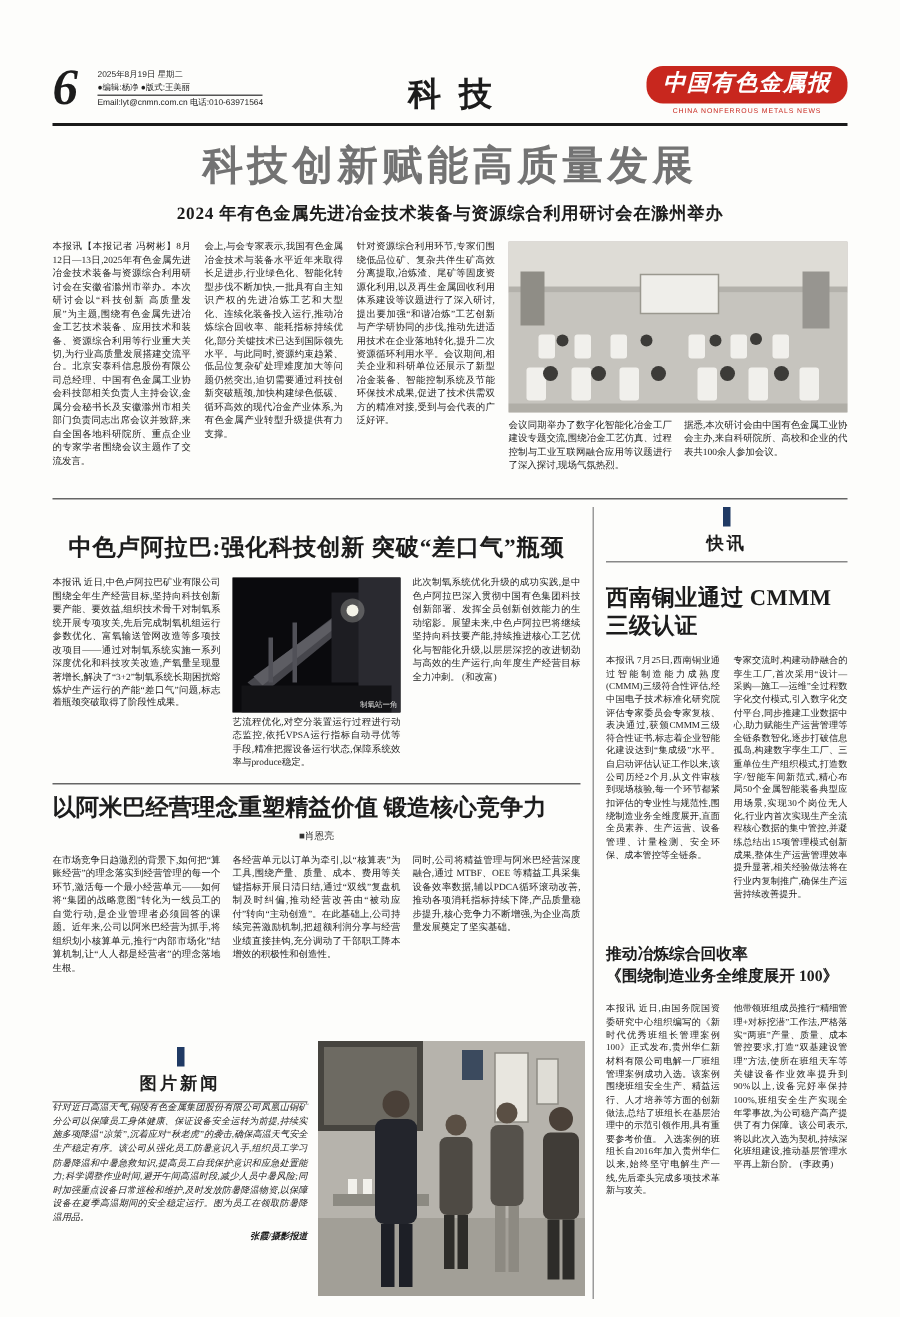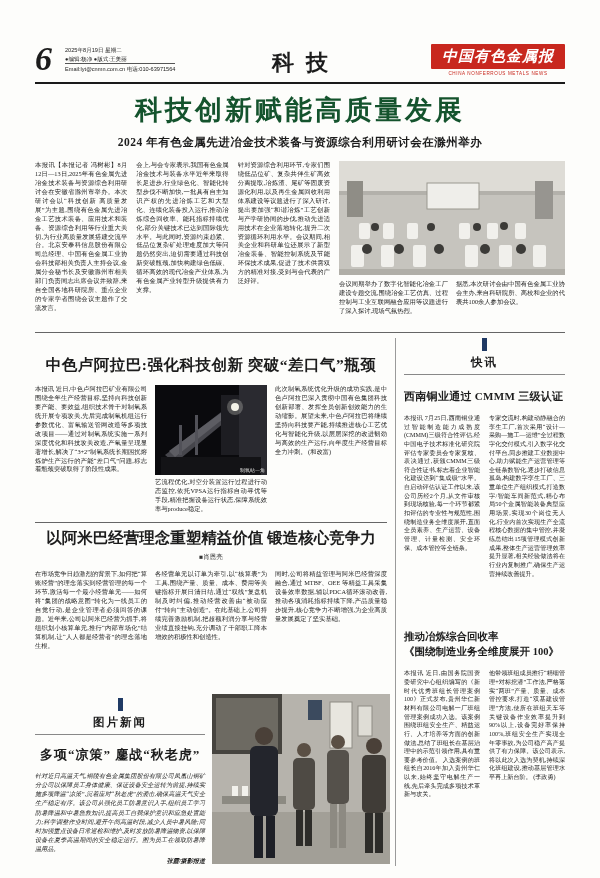--- a/index.html
+++ b/index.html
@@ -16,26 +16,26 @@
     border-bottom:2.5px solid #1a1a1a;
   }
   .pageno { position:absolute; left:0; top:-4px; font-size:34px; font-weight:bold; font-style:italic; }
   .head-meta { position:absolute; left:30px; top:2px; font-size:5.6px; line-height:1.55; color:#222;
     font-family:"Liberation Sans","DejaVu Sans",sans-serif; }
   .head-meta .contact { border-top:0.5px solid #555; padding-top:1px; }
   .section-name { position:absolute; left:50%; transform:translateX(-50%); top:4px;
     font-size:22px; font-weight:bold; letter-spacing:12px; padding-left:12px; }
   .masthead { position:absolute; right:0; top:0; width:134px; text-align:center; }
   .masthead-box { background:#c8271e; color:#fff; font-size:15px; font-weight:bold;
-    height:25px; line-height:25px; letter-spacing:1px; font-style:italic; border-radius:1px; }
+    height:25px; line-height:25px; letter-spacing:1px; font-style:italic; border-radius:11px; }
   .masthead-en { color:#c8271e; font-size:4.6px; letter-spacing:0.6px; margin-top:2px;
     font-family:"Liberation Sans","DejaVu Sans",sans-serif; }
   
   .lead { position:absolute; top:92px; left:35px; width:530px; }
-  .lead-title { text-align:center; font-size:27px; font-weight:bold; color:#14532d; letter-spacing:3px; }
+  .lead-title { text-align:center; font-size:27px; font-weight:bold; color:#737373; letter-spacing:3px; }
   .lead-sub { text-align:center; font-size:11.5px; font-weight:bold; margin-top:7px; letter-spacing:0.5px; }
   .lead-body { display:flex; gap:9px; margin-top:11px; height:180px; }
   .col { text-align:justify; font-size:6.3px; line-height:1.42; color:#222; overflow:hidden; }
   .lead-col { width:93px; }
   .lead-right { width:226px; display:flex; flex-direction:column; }
   .lead-photo { width:226px; height:114px; background:#c9c7c1; }
   .lead-right-cols { display:flex; gap:8px; margin-top:5px; flex:1; }
   .lead-right-col { width:109px; }
   .rule { position:absolute; left:35px; width:530px; border-top:1px solid #666; }
   .rule-mid { position:absolute; left:35px; width:352px; border-top:1px solid #666; }
@@ -47,26 +47,26 @@
   .mid-photo-wrap { position:relative; width:112px; height:90px; margin-bottom:3px; }
   .mid-photo { width:112px; height:90px; background:#0b0b0d; }
   .photo-cap { position:absolute; right:2px; bottom:2px; color:#f4f4f2; font-size:5px;
     font-family:"Liberation Sans","DejaVu Sans",sans-serif; opacity:.9; }
   .vdiv { position:absolute; left:395px; top:338px; height:528px; border-left:1px solid #9a9a9a; }
   
   .brief { position:absolute; left:404px; top:338px; width:161px; }
   .sec-label { display:flex; align-items:center; gap:4px; padding-bottom:4px; border-bottom:0.5px solid #888;flex-direction:column; }
   .sec-bar { width:5px; height:13px; background:#203a64; }
   .sec-label-text { font-size:11.5px; font-weight:bold; letter-spacing:2px; }
-  .brief-title { font-size:11px; font-weight:bold; margin:14px 0 10px 0; letter-spacing:0.3px; }
+  .brief-title { font-size:15px; font-weight:bold; margin:14px 0 10px 0; letter-spacing:0.3px; }
   .brief-body { display:flex; gap:9px; height:196px; }
   .brief-col { width:76px; font-size:6.1px; }
   
   .amoeba { position:absolute; top:528px; left:35px; width:352px; }
-  .amoeba-title { text-align:center; font-size:15.5px; font-weight:bold; }
+  .amoeba-title { font-size:15.5px; font-weight:bold; }
   .amoeba-byline { text-align:center; font-size:6.5px; margin-top:4px; color:#333; }
   .amoeba-body { display:flex; gap:8px; margin-top:8px; height:118px; }
   .amoeba-col { width:112px; }
   
   .pnews { position:absolute; top:698px; left:35px; width:170px; }
   .pnews-title { text-align:center; font-size:13px; font-weight:bold; margin:11px 0 8px 0; letter-spacing:1px; }
   .pnews-body { font-style:italic; font-size:6.1px; line-height:1.5; text-align:justify; color:#222; }
   .pnews-credit { text-align:right; font-style:italic; font-size:6.1px; margin-top:3px; font-weight:bold; }
   .staff-photo { position:absolute; top:694px; left:212px; width:178px; height:170px; background:#b5b2ab; }
   
@@ -196,21 +196,20 @@
       <p class="col amoeba-col">各经营单元以订单为牵引,以“核算表”为工具,围绕产量、质量、成本、费用等关键指标开展日清日结,通过“双线”复盘机制及时纠偏,推动经营改善由“被动应付”转向“主动创造”。在此基础上,公司持续完善激励机制,把超额利润分享与经营业绩直接挂钩,充分调动了干部职工降本增效的积极性和创造性。</p>
       <p class="col amoeba-col">同时,公司将精益管理与阿米巴经营深度融合,通过 MTBF、OEE 等精益工具采集设备效率数据,辅以PDCA循环滚动改善,推动各项消耗指标持续下降,产品质量稳步提升,核心竞争力不断增强,为企业高质量发展奠定了坚实基础。</p>
     </div>
   </div>
 
   <div class="pnews">
     <div class="sec-label">
       <span class="sec-bar"></span>
       <span class="sec-label-text">图片新闻</span>
     </div>
-    <div class="pnews-title">多项“凉策” 鏖战“秋老虎”</div>
     <p class="pnews-body">针对近日高温天气,铜陵有色金属集团股份有限公司凤凰山铜矿分公司以保障员工身体健康、保证设备安全运转为前提,持续实施多项降温“凉策”,沉着应对“秋老虎”的袭击,确保高温天气安全生产稳定有序。该公司从强化员工防暑意识入手,组织员工学习防暑降温和中暑急救知识,提高员工自我保护意识和应急处置能力;科学调整作业时间,避开午间高温时段,减少人员中暑风险;同时加强重点设备日常巡检和维护,及时发放防暑降温物资,以保障设备在夏季高温期间的安全稳定运行。图为员工在领取防暑降温用品。</p>
     <div class="pnews-credit">张霞/摄影报道</div>
   </div>
 
   <svg class="staff-photo" viewBox="0 0 178 170" xmlns="http://www.w3.org/2000/svg">
     <rect width="178" height="170" fill="#b6b3ac"></rect>
     <rect x="0" y="0" width="70" height="60" fill="#46443f"></rect>
     <rect x="4" y="4" width="62" height="52" fill="#6d6a62"></rect>
     <rect x="118" y="8" width="22" height="46" fill="#e8e6df" stroke="#8e8c84" stroke-width="1"></rect>
     <rect x="146" y="12" width="14" height="30" fill="#dfddd6" stroke="#8e8c84" stroke-width="1"></rect>

